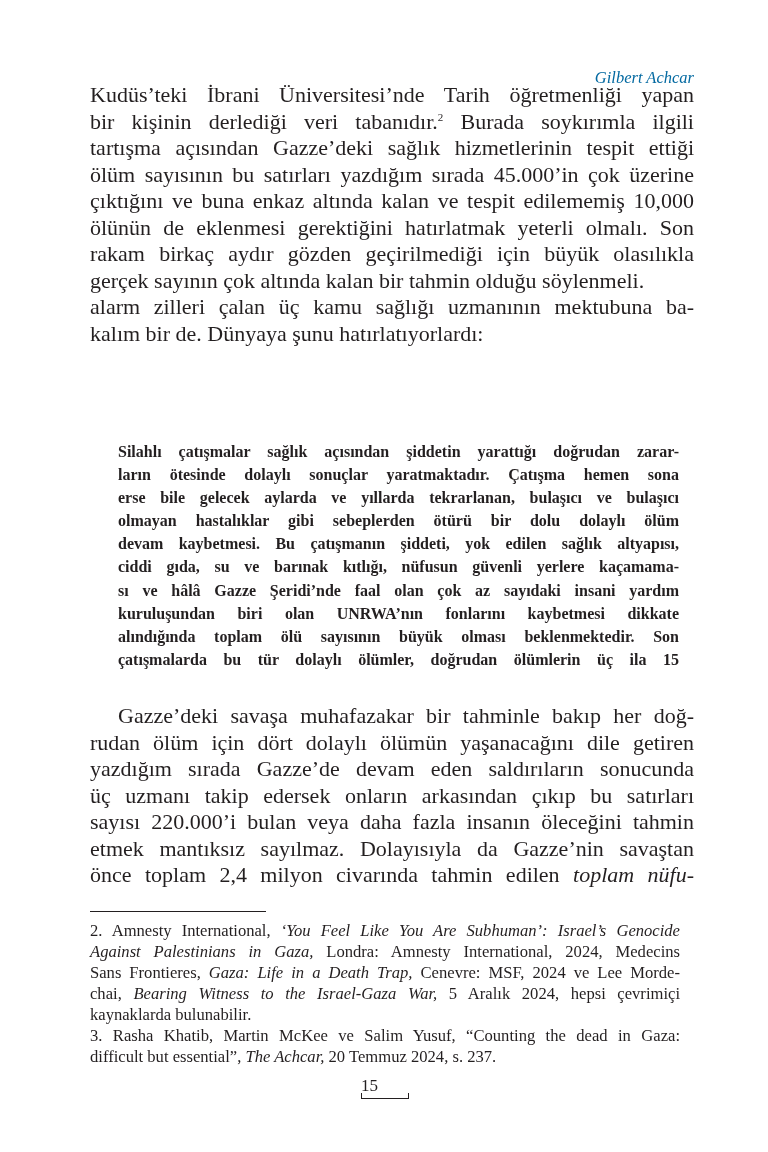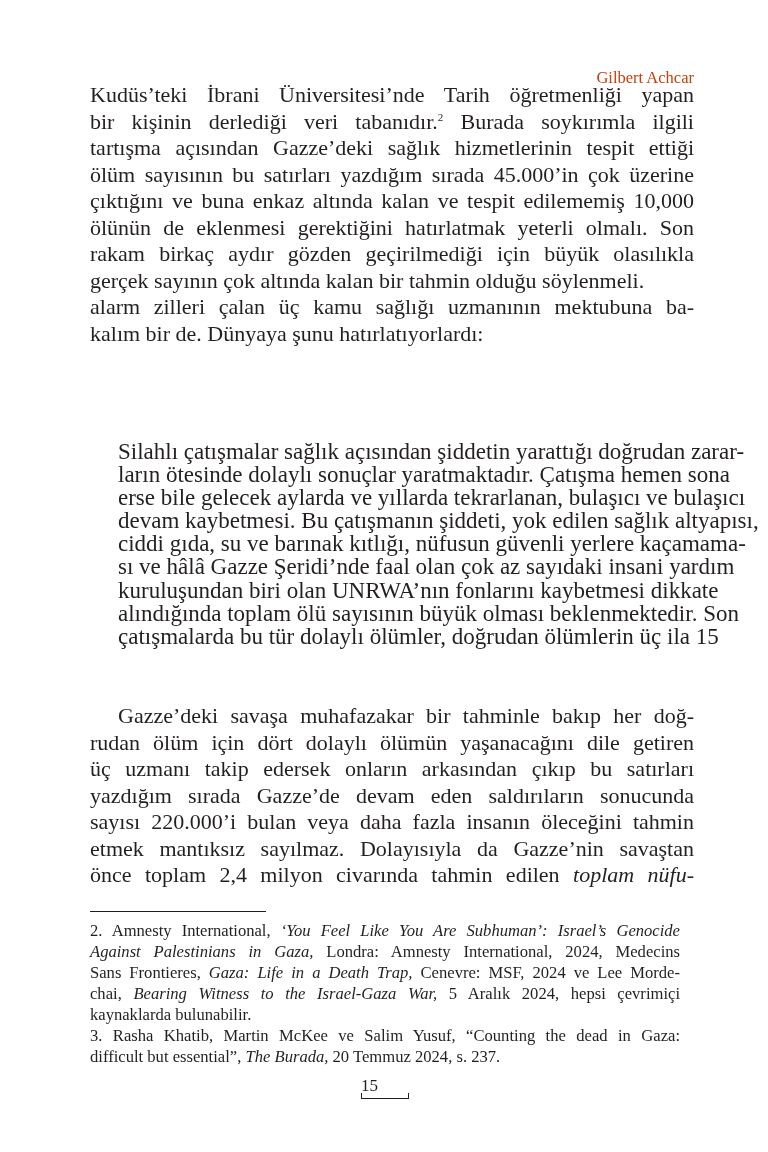--- a/index.html
+++ b/index.html
@@ -1,27 +1,27 @@
 <!DOCTYPE html>
 <html><head>
 <meta charset="utf-8">
 <style>
   html, body { margin: 0; padding: 0; background: #ffffff; }
   body { width: 768px; height: 1152px; position: relative; overflow: hidden;
          font-family: "Liberation Serif", "DejaVu Serif", serif; color: #231f20; }
-  .header-author { position: absolute; top: 68px; right: 74px; 
-                   font-size: 16.5px; color: #c2410c; }
+  .header-author { position: absolute; top: 68px; right: 74px; font-style: italic;
+                   font-size: 16.5px; color: #0369a1; }
   .body-text { position: absolute; left: 90px; width: 604px; top: 82px; }
   .p { font-size: 22px; line-height: 26.5px; text-align: justify; margin: 0; }
   .p .line { display: block; text-align-last: justify; white-space: nowrap; }
   .p .line.last { text-align-last: left; }
   .indent { padding-left: 28px; }
   .quote { position: absolute; left: 118px; width: 561px; top: 440px; }
-  .quote .line { display: block; font-size: 23px; line-height: 23.1px;
-                 text-align: justify; text-align-last: justify; white-space: nowrap; }
+  .quote .line { display: block; font-size: 16px; line-height: 23.1px;
+                 text-align: justify; text-align-last: justify; white-space: nowrap; font-weight: bold; }
   .quote .line.last { text-align-last: left; }
   sup { font-size: 0.5em; vertical-align: 0.75em; line-height: 0; }
   .para3 { position: absolute; left: 90px; width: 604px; top: 703px; }
   .fn-rule { position: absolute; left: 90px; top: 911px; width: 176px; height: 1px;
              background: #231f20; }
   .footnotes { position: absolute; left: 90px; width: 590px; top: 920px; }
   .footnotes .line { display: block; font-size: 16.6px; line-height: 21px;
                      text-align: justify; text-align-last: justify; white-space: nowrap; }
   .footnotes .line.last { text-align-last: left; }
   .page-num { position: absolute; top: 1076px; left: 361px; width: 48px; text-align: left;
@@ -49,52 +49,53 @@
   <p class="p">
     <span class="line">alarm zilleri çalan üç kamu sağlığı uzmanının mektubuna ba-</span>
     <span class="line last">kalım bir de. Dünyaya şunu hatırlatıyorlardı:</span>
   </p>
 </div>
 
 <div class="quote">
   <span class="line">Silahlı çatışmalar sağlık açısından şiddetin yarattığı doğrudan zarar-</span>
   <span class="line">ların ötesinde dolaylı sonuçlar yaratmaktadır. Çatışma hemen sona</span>
   <span class="line">erse bile gelecek aylarda ve yıllarda tekrarlanan, bulaşıcı ve bulaşıcı</span>
+  <span class="line">olmayan hastalıklar gibi sebeplerden ötürü bir dolu dolaylı ölüm</span>
   <span class="line">devam kaybetmesi. Bu çatışmanın şiddeti, yok edilen sağlık altyapısı,</span>
   <span class="line">ciddi gıda, su ve barınak kıtlığı, nüfusun güvenli yerlere kaçamama-</span>
   <span class="line">sı ve hâlâ Gazze Şeridi’nde faal olan çok az sayıdaki insani yardım</span>
   <span class="line">kuruluşundan biri olan UNRWA’nın fonlarını kaybetmesi dikkate</span>
   <span class="line">alındığında toplam ölü sayısının büyük olması beklenmektedir. Son</span>
   <span class="line">çatışmalarda bu tür dolaylı ölümler, doğrudan ölümlerin üç ila 15</span>
 </div>
 
 <div class="para3">
   <p class="p">
     <span class="line indent">Gazze’deki savaşa muhafazakar bir tahminle bakıp her doğ-</span>
     <span class="line">rudan ölüm için dört dolaylı ölümün yaşanacağını dile getiren</span>
+    <span class="line">yazdığım sırada Gazze’de devam eden saldırıların sonucunda</span>
     <span class="line">üç uzmanı takip edersek onların arkasından çıkıp bu satırları</span>
-    <span class="line">yazdığım sırada Gazze’de devam eden saldırıların sonucunda</span>
     <span class="line">sayısı 220.000’i bulan veya daha fazla insanın öleceğini tahmin</span>
     <span class="line">etmek mantıksız sayılmaz. Dolayısıyla da Gazze’nin savaştan</span>
     <span class="line"><span>önce toplam 2,4 milyon civarında tahmin edilen </span><i>toplam nüfu-</i></span>
   </p>
 </div>
 
 <div class="fn-rule"></div>
 
 <div class="footnotes">
   <div>
     <span class="line"><span>2. Amnesty International, </span><i>‘You Feel Like You Are Subhuman’: Israel’s Genocide</i></span>
     <span class="line"><i>Against Palestinians in Gaza,</i><span> Londra: Amnesty International, 2024, Medecins</span></span>
     <span class="line"><span>Sans Frontieres, </span><i>Gaza: Life in a Death Trap,</i><span> Cenevre: MSF, 2024 ve Lee Morde-</span></span>
     <span class="line"><span>chai, </span><i>Bearing Witness to the Israel-Gaza War,</i><span> 5 Aralık 2024, hepsi çevrimiçi</span></span>
     <span class="line last">kaynaklarda bulunabilir.</span>
   </div>
   <div>
     <span class="line">3. Rasha Khatib, Martin McKee ve Salim Yusuf, “Counting the dead in Gaza:</span>
-    <span class="line last"><span>difficult but essential”, </span><i>The Burada,</i><span> 20 Temmuz 2024, s. 237.</span></span>
+    <span class="line last"><span>difficult but essential”, </span><i>The Achcar,</i><span> 20 Temmuz 2024, s. 237.</span></span>
   </div>
 </div>
 
 <div class="page-num">
   <span>15</span>
   <span class="bracket"></span>
 </div>
 
 </body></html>

